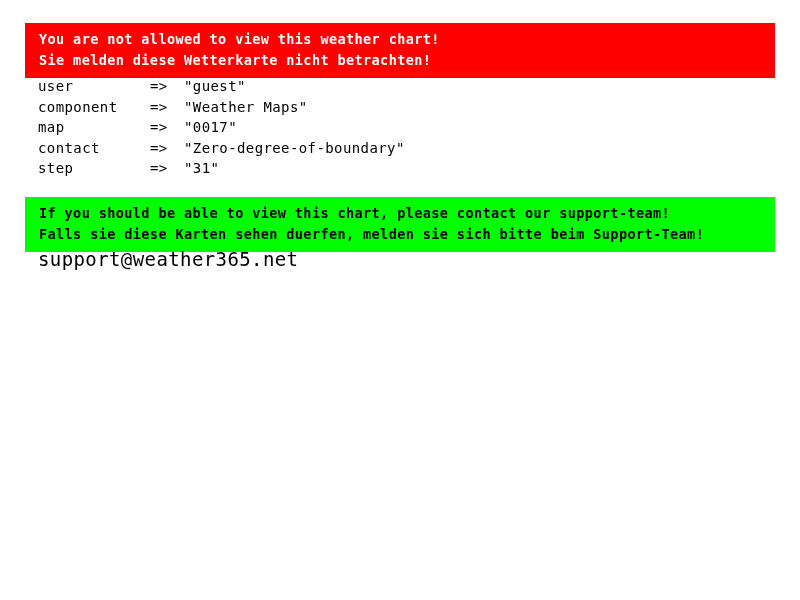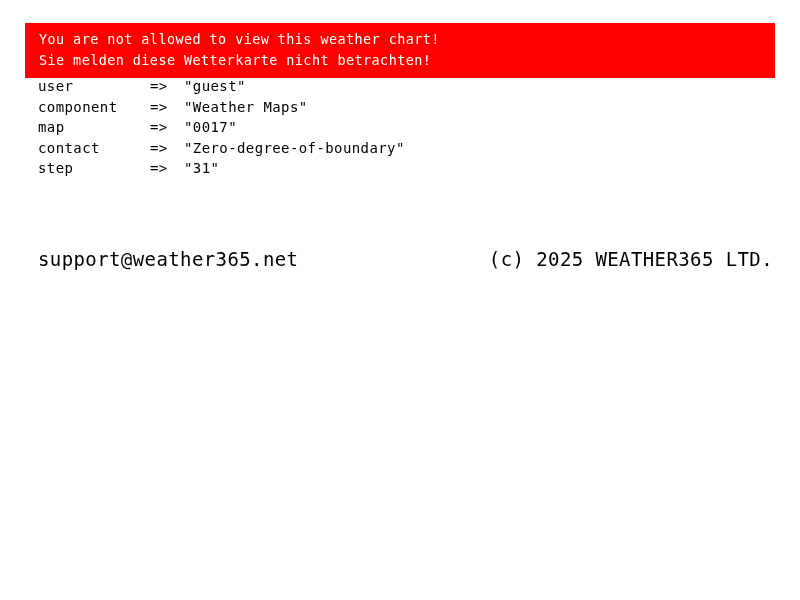--- a/index.html
+++ b/index.html
@@ -36,20 +36,21 @@
     background: #ff0000;
     color: #ffffff;
   }
   .banner-info {
     top: 197px;
     background: #00ff00;
     color: #000000;
   }
   .banner-line {
     display: block;
+    font-weight: bold;
   }
   .details {
     position: absolute;
     left: 38px;
     top: 79px;
     border-collapse: collapse;
     font-size: 14px;
     letter-spacing: 0.4px;
   }
   .details td {
@@ -114,19 +115,22 @@
         <td class="v">"Zero-degree-of-boundary"</td>
       </tr>
       <tr>
         <td class="k">step</td>
         <td class="a">=&gt;</td>
         <td class="v">"31"</td>
       </tr>
     </tbody>
   </table>
 
+  <div class="banner banner-info">
+    <span class="banner-line">If you should be able to view this chart, please contact our support-team!</span>
+    <span class="banner-line">Falls sie diese Karten sehen duerfen, melden sie sich bitte beim Support-Team!</span>
+  </div>
 
   <div class="footer">
     <a class="mail footer-left" href="#">support@weather365.net</a>
-    <span class="footer-right">(c) 2025 WEATHER365 LTD.</span>
   </div>
 
 </div>
 
 </body></html>

